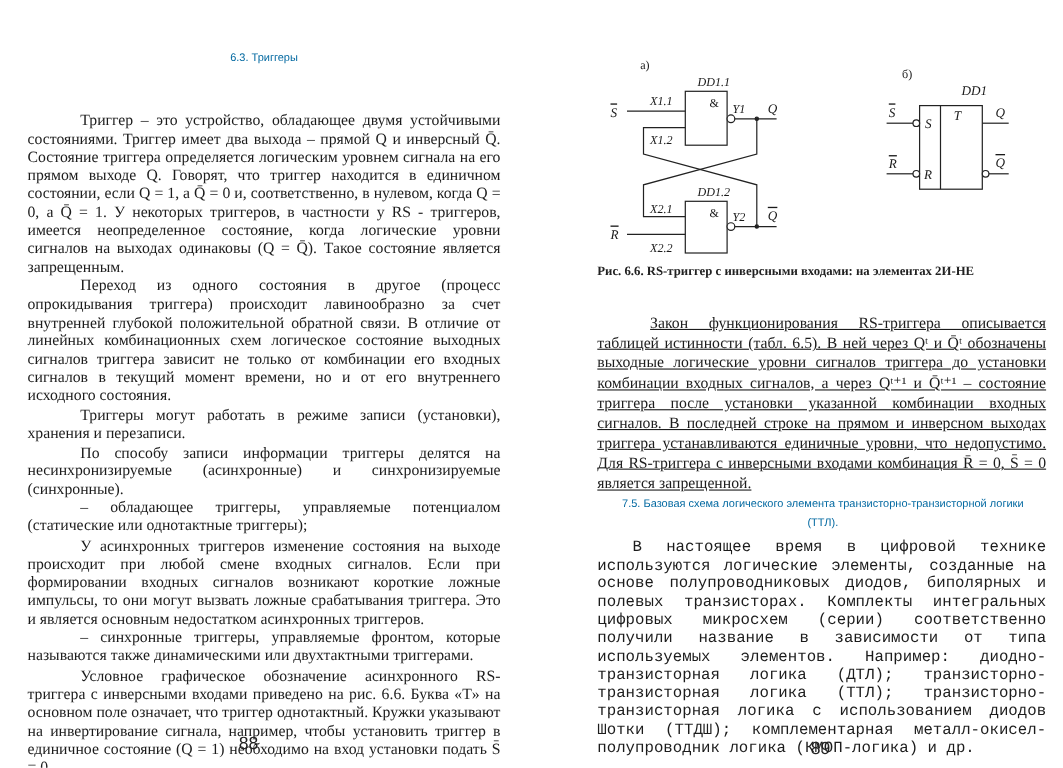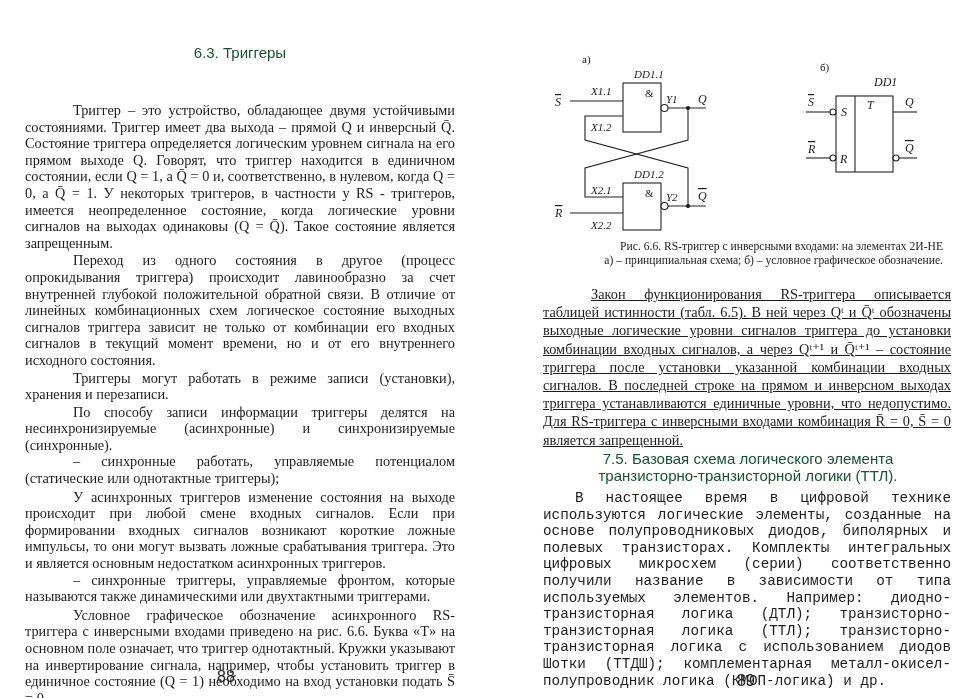--- a/index.html
+++ b/index.html
@@ -5,48 +5,48 @@
   html, body { margin:0; padding:0; }
   body {
     width:966px; height:698px; background:#ffffff; position:relative; overflow:hidden;
     font-family: "Liberation Serif", "DejaVu Serif", serif; color:#1a1a1a;
   }
   .page { position:absolute; top:0; height:698px; }
   .page-left { left:0; width:483px; }
   .page-right { left:483px; width:483px; }
   .heading {
     position:absolute; font-family:"Liberation Sans", "DejaVu Sans", sans-serif;
-    font-size:15px; color:#14532d; text-align:center; line-height:17px;
+    font-size:10px; color:#0369a1; text-align:center; line-height:17px;
   }
   .body-text {
     position:absolute; font-size:14.3px; line-height:16.6px; text-align:justify;
     color:#1c1c1c;
   }
   .body-text p { margin:0; text-indent:48px; }
   .caption {
-    position:absolute; font-size:11.6px; line-height:14px; text-align:right; color:#222;
+    position:absolute; font-size:11.6px; line-height:14px; text-align:left; color:#222;font-weight:bold;
   }
   .pagenum {
     position:absolute; font-family:"Liberation Sans","DejaVu Sans",sans-serif;
     font-size:16px; color:#222;
   }
   svg text { font-family:"Liberation Serif","DejaVu Serif",serif; fill:#1a1a1a; }
 </style>
 </head>
 <body>
 
 <div class="page page-left">
   <div class="heading" style="left:25px; top:44px; width:430px;">6.3. Триггеры</div>
 
   <div class="body-text" style="left:25px; top:70px; width:430px;margin-top:32px;">
     <p>Триггер – это устройство, обладающее двумя устойчивыми состояниями. Триггер имеет два выхода – прямой Q и инверсный Q̄. Состояние триггера определяется логическим уровнем сигнала на его прямом выходе Q. Говорят, что триггер находится в единичном состоянии, если Q = 1, а Q̄ = 0 и, соответственно, в нулевом, когда Q = 0, а Q̄ = 1. У некоторых триггеров, в частности у RS - триггеров, имеется неопределенное состояние, когда логические уровни сигналов на выходах одинаковы (Q = Q̄). Такое состояние является запрещенным.</p>
     <p style="margin-top:1px;">Переход из одного состояния в другое (процесс опрокидывания триггера) происходит лавинообразно за счет внутренней глубокой положительной обратной связи. В отличие от линейных комбинационных схем логическое состояние выходных сигналов триггера зависит не только от комбинации его входных сигналов в текущий момент времени, но и от его внутреннего исходного состояния.</p>
     <p style="margin-top:1px;">Триггеры могут работать в режиме записи (установки), хранения и перезаписи.</p>
     <p style="margin-top:1px;">По способу записи информации триггеры делятся на несинхронизируемые (асинхронные) и синхронизируемые (синхронные).</p>
-    <p>– синхронные работать, управляемые потенциалом (статические или однотактные триггеры);</p>
+    <p>– обладающее триггеры, управляемые потенциалом (статические или однотактные триггеры);</p>
     <p style="margin-top:2px;">У асинхронных триггеров изменение состояния на выходе происходит при любой смене входных сигналов. Если при формировании входных сигналов возникают короткие ложные импульсы, то они могут вызвать ложные срабатывания триггера. Это и является основным недостатком асинхронных триггеров.</p>
     <p>– синхронные триггеры, управляемые фронтом, которые называются также динамическими или двухтактными триггерами.</p>
     <p style="margin-top:2px;">Условное графическое обозначение асинхронного RS-триггера с инверсными входами приведено на рис. 6.6. Буква «T» на основном поле означает, что триггер однотактный. Кружки указывают на инвертирование сигнала, например, чтобы установить триггер в единичное состояние (Q = 1) необходимо на вход установки подать S̄ = 0.</p>
   </div>
 
   <div class="pagenum" style="left:217px; top:668px;">88</div>
 </div>
 
 <svg width="966" height="250" style="position:absolute; left:0; top:0;" viewBox="0 0 966 250">
   <g stroke="#222" stroke-width="1.1" fill="none">
@@ -110,21 +110,20 @@
     <text x="808" y="106" font-style="italic" font-size="12" text-decoration="overline">S</text>
     <text x="808" y="153" font-style="italic" font-size="12" text-decoration="overline">R</text>
     <text x="905" y="106" font-style="italic" font-size="12">Q</text>
     <text x="905" y="152" font-style="italic" font-size="12" text-decoration="overline">Q</text>
   </g>
 </svg>
 
 <div class="page page-right">
   <div class="caption" style="left:60px; top:240px; width:400px;">
     <div>Рис. 6.6. RS-триггер с инверсными входами: на элементах 2И-НЕ</div>
-    <div>а) – принципиальная схема; б) – условное графическое обозначение.</div>
   </div>
 
   <div class="body-text" style="left:60px; top:285px; width:408px; line-height:18.2px;text-decoration:underline;">
     <p>Закон функционирования RS-триггера описывается таблицей истинности (табл. 6.5). В ней через Qᵗ и Q̄ᵗ обозначены выходные логические уровни сигналов триггера до установки комбинации входных сигналов, а через Qᵗ⁺¹ и Q̄ᵗ⁺¹ – состояние триггера после установки указанной комбинации входных сигналов. В последней строке на прямом и инверсном выходах триггера устанавливаются единичные уровни, что недопустимо. Для RS-триггера с инверсными входами комбинация R̄ = 0, S̄ = 0 является запрещенной.</p>
   </div>
 
   <div class="heading" style="left:80px; top:450px; width:370px;">7.5. Базовая схема логического элемента транзисторно-транзисторной логики (ТТЛ).</div>
 
   <div class="body-text" style="left:60px; top:490px; width:408px;font-family:Liberation Mono, monospace;">
     <p style="text-indent:32px;">В настоящее время в цифровой технике используются логические элементы, созданные на основе полупроводниковых диодов, биполярных и полевых транзисторах. Комплекты интегральных цифровых микросхем (серии) соответственно получили название в зависимости от типа используемых элементов. Например: диодно-транзисторная логика (ДТЛ); транзисторно-транзисторная логика (ТТЛ); транзисторно-транзисторная логика с использованием диодов Шотки (ТТДШ); комплементарная металл-окисел-полупроводник логика (КМОП-логика) и др.</p>

